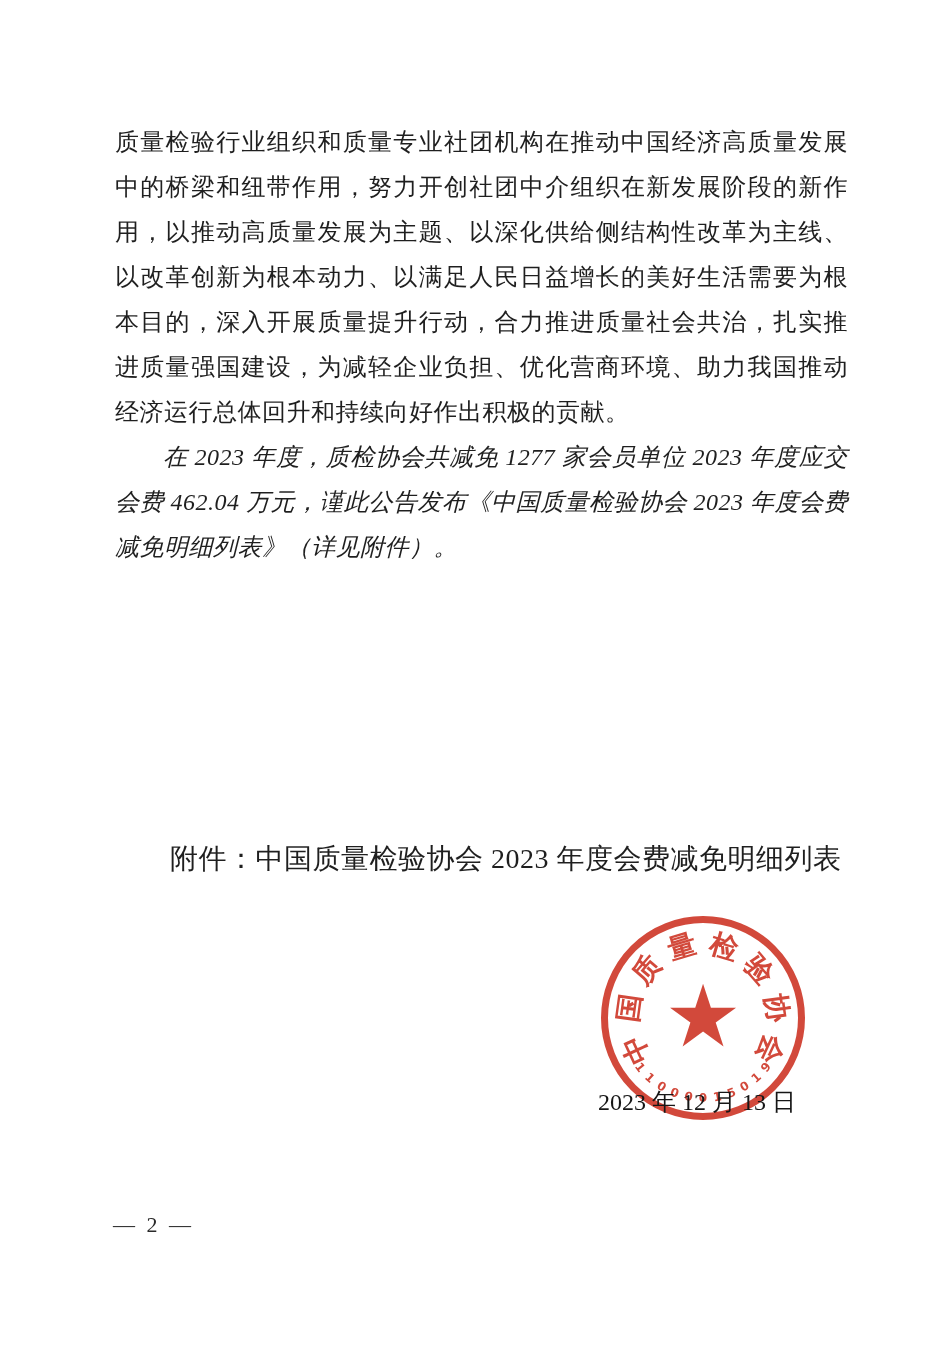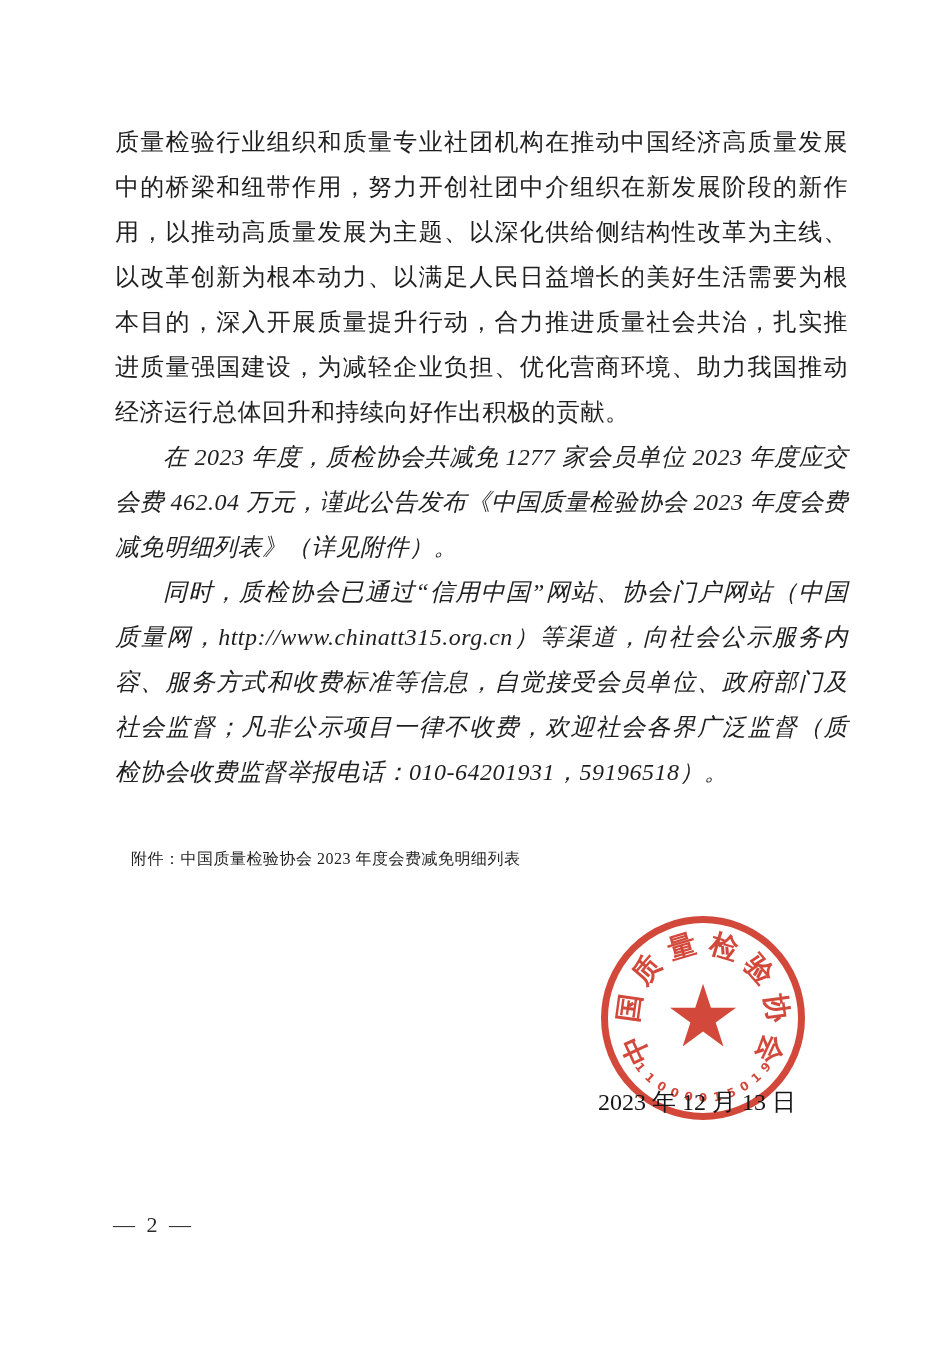--- a/index.html
+++ b/index.html
@@ -25,24 +25,24 @@
     line-height: 45px;
     text-align: justify;
     text-justify: inter-ideograph;
     letter-spacing: 0.5px;
   }
   .body-text p { margin: 0; }
   .body-text p.indent { text-indent: 2em; font-style: italic; }
 
   .attachment {
     position: absolute;
-    left: 99px;
+    left: 114px;
     top: 836px;
     width: 733px;
-    font-size: 16px;
+    font-size: 28px;
     line-height: 45px;
     text-indent: 2em;
     letter-spacing: 0.5px;
   }
 
   .sig-org {
     position: absolute;
     left: 598px;
     top: 996px;
     font-size: 24px;
@@ -126,21 +126,20 @@
   }
 </style>
 </head>
 <body>
 
 <div class="page">
 
   <div class="body-text">
     <p>质量检验行业组织和质量专业社团机构在推动中国经济高质量发展中的桥梁和纽带作用，努力开创社团中介组织在新发展阶段的新作用，以推动高质量发展为主题、以深化供给侧结构性改革为主线、以改革创新为根本动力、以满足人民日益增长的美好生活需要为根本目的，深入开展质量提升行动，合力推进质量社会共治，扎实推进质量强国建设，为减轻企业负担、优化营商环境、助力我国推动经济运行总体回升和持续向好作出积极的贡献。</p>
     <p class="indent">在 2023 年度，质检协会共减免 1277 家会员单位 2023 年度应交会费 462.04 万元，谨此公告发布《中国质量检验协会 2023 年度会费减免明细列表》（详见附件）。</p>
-    <p class="indent">同时，质检协会已通过“信用中国”网站、协会门户网站（中国质量网，http://www.chinatt315.org.cn）等渠道，向社会公示服务内容、服务方式和收费标准等信息，自觉接受会员单位、政府部门及社会监督；凡非公示项目一律不收费，欢迎社会各界广泛监督（质检协会收费监督举报电话：010-64201931，59196518）。</p>
   </div>
 
   <div class="attachment">附件：中国质量检验协会 2023 年度会费减免明细列表</div>
 
   <div class="seal" style="--seal-color: #cf3a2b;">
     <div class="seal-ring"></div>
     <div class="seal-star">★</div>
   <span class="seal-char" style="transform: rotate(-115deg) translateY(-74px);">中</span>
       <span class="seal-char" style="transform: rotate(-82.1429deg) translateY(-74px);">国</span>
       <span class="seal-char" style="transform: rotate(-49.2857deg) translateY(-74px);">质</span>

